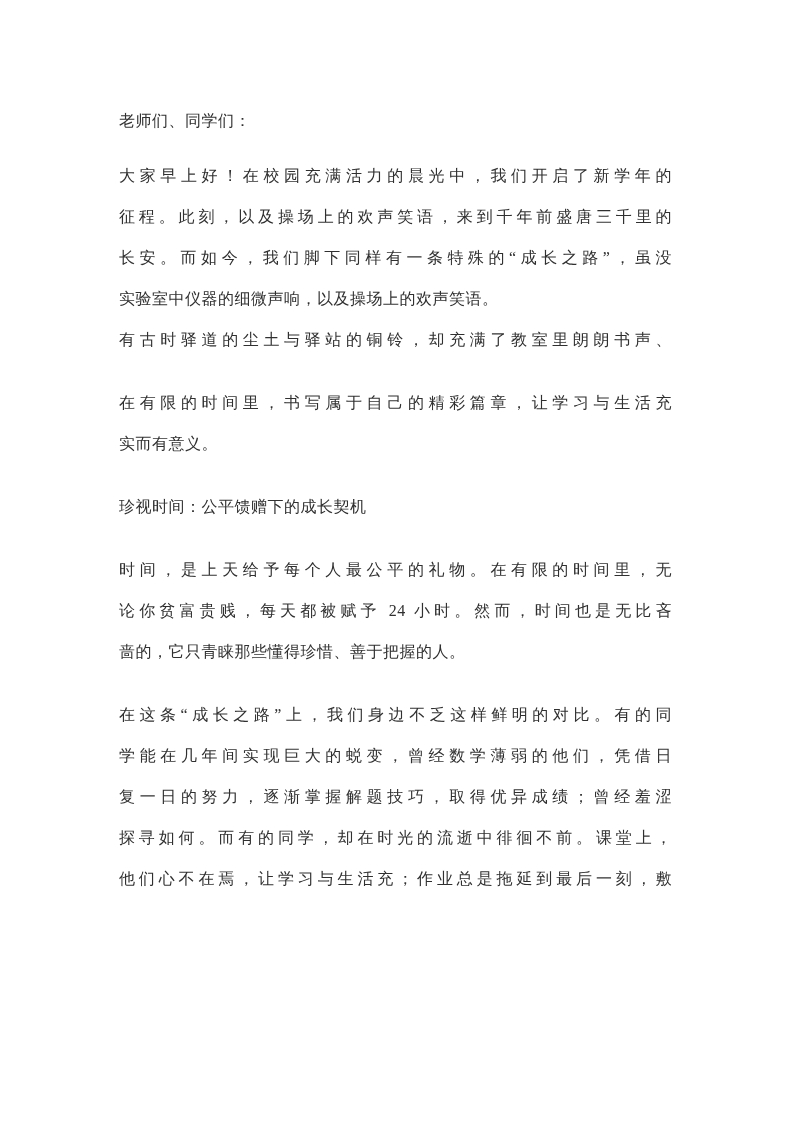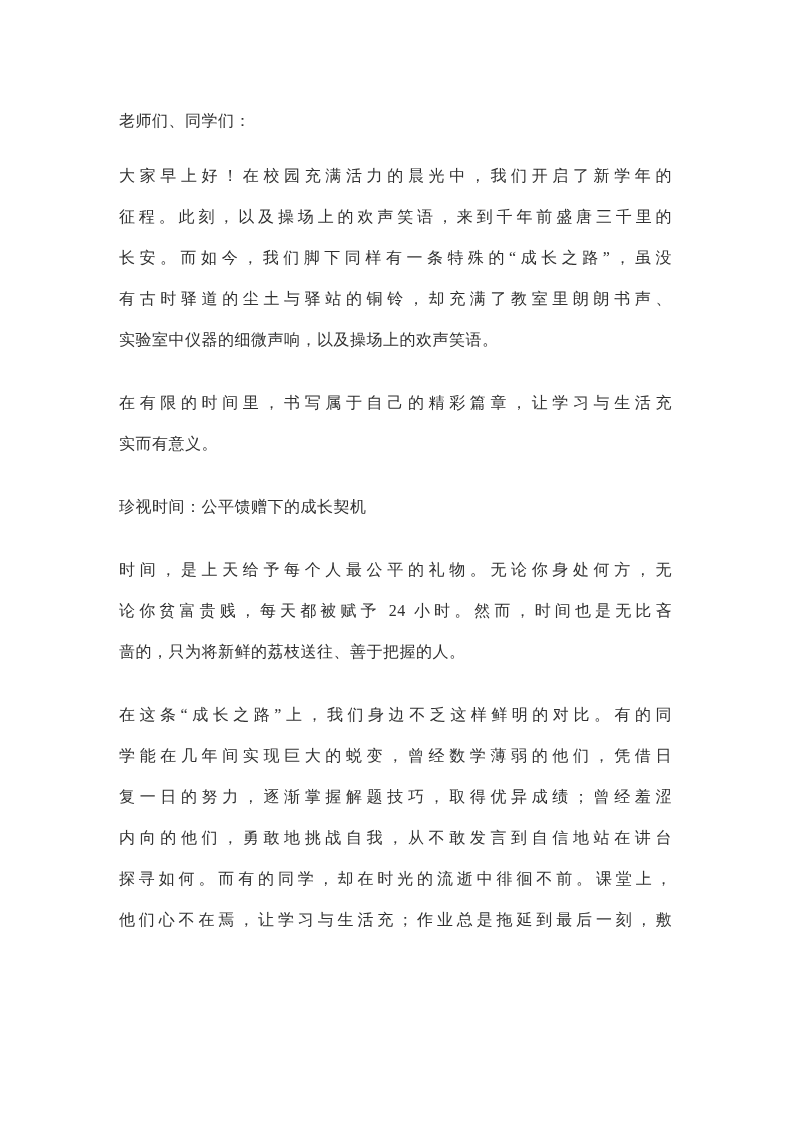--- a/index.html
+++ b/index.html
@@ -53,37 +53,36 @@
 
 <div class="page">
   <div class="content" id="document-content" style="color: rgb(48, 48, 48);">
       <div class="block salutation">
         <div class="line">老师们、同学们：</div>
       </div>
       <div class="block paragraph">
         <div class="line justify">大家早上好！在校园充满活力的晨光中，我们开启了新学年的</div>
         <div class="line justify">征程。此刻，以及操场上的欢声笑语，来到千年前盛唐三千里的</div>
         <div class="line justify">长安。而如今，我们脚下同样有一条特殊的“成长之路”，虽没</div>
+        <div class="line">实验室中仪器的细微声响，以及操场上的欢声笑语。</div>
         <div class="line justify">有古时驿道的尘土与驿站的铜铃，却充满了教室里朗朗书声、</div>
-        <div class="line">实验室中仪器的细微声响，以及操场上的欢声笑语。</div>
       </div>
       <div class="block paragraph">
         <div class="line justify">在有限的时间里，书写属于自己的精彩篇章，让学习与生活充</div>
         <div class="line">实而有意义。</div>
       </div>
       <div class="block heading">
         <div class="line">珍视时间：公平馈赠下的成长契机</div>
       </div>
       <div class="block paragraph">
-        <div class="line justify">时间，是上天给予每个人最公平的礼物。无论你身处何方，无</div>
+        <div class="line justify">时间，是上天给予每个人最公平的礼物。在有限的时间里，无</div>
         <div class="line justify">论你贫富贵贱，每天都被赋予 24 小时。然而，时间也是无比吝</div>
-        <div class="line">啬的，只为将新鲜的荔枝送往、善于把握的人。</div>
+        <div class="line">啬的，它只青睐那些懂得珍惜、善于把握的人。</div>
       </div>
       <div class="block paragraph">
         <div class="line justify">在这条“成长之路”上，我们身边不乏这样鲜明的对比。有的同</div>
         <div class="line justify">学能在几年间实现巨大的蜕变，曾经数学薄弱的他们，凭借日</div>
         <div class="line justify">复一日的努力，逐渐掌握解题技巧，取得优异成绩；曾经羞涩</div>
-        <div class="line justify">内向的他们，勇敢地挑战自我，从不敢发言到自信地站在讲台</div>
         <div class="line justify">探寻如何。而有的同学，却在时光的流逝中徘徊不前。课堂上，</div>
         <div class="line justify">他们心不在焉，让学习与生活充；作业总是拖延到最后一刻，敷</div>
       </div>
     </div>
 </div>
 
 </body></html>

